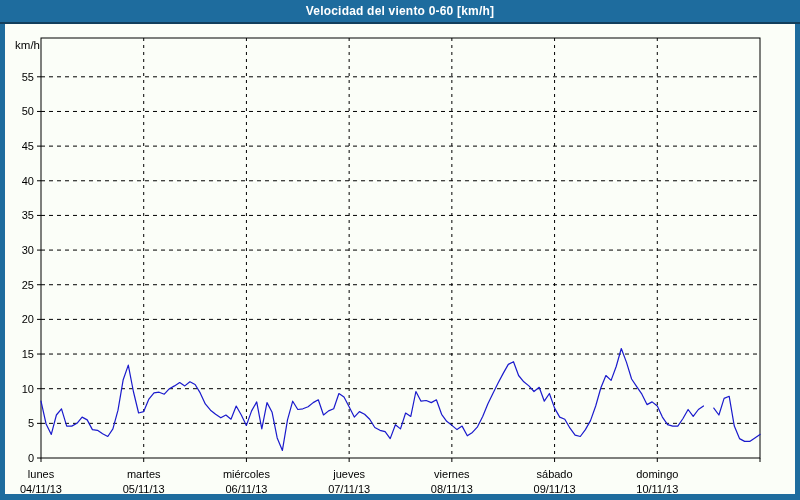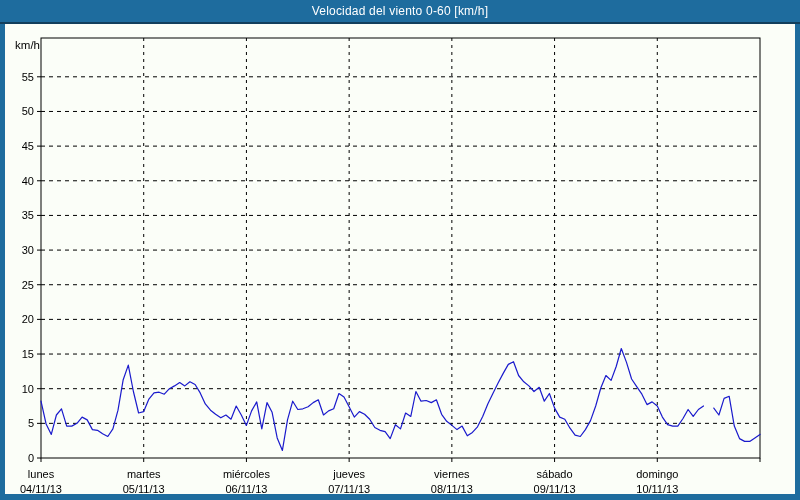--- a/index.html
+++ b/index.html
@@ -1,20 +1,20 @@
 <!DOCTYPE html>
 <html><head>
 <meta charset="utf-8">
 <style>
   html,body{margin:0;padding:0;}
   body{width:800px;height:500px;font-family:"Liberation Sans",sans-serif;}
   .window{position:relative;width:800px;height:500px;background:#1e6c9e;overflow:hidden;}
   .titlebar{position:absolute;left:0;top:0;width:800px;height:22px;background:#1e6c9e;
             border-bottom:2px solid #123f5c;display:flex;align-items:center;justify-content:center;}
-  .titlebar span{color:#ffffff;font-size:12px;font-weight:normal;letter-spacing:0.2px;}
+  .titlebar span{color:#ffffff;font-size:12px;font-weight:bold;letter-spacing:0.2px;}
   .plotbg{position:absolute;left:5px;right:5px;top:24px;bottom:6px;background:#fbfef8;}
   svg.chart{position:absolute;left:0;top:0;}
   text{font-family:"Liberation Sans",sans-serif;}
 </style>
 </head>
 <body>
 
 <div class="window">
   <div class="plotbg"></div>
   <div class="titlebar">

